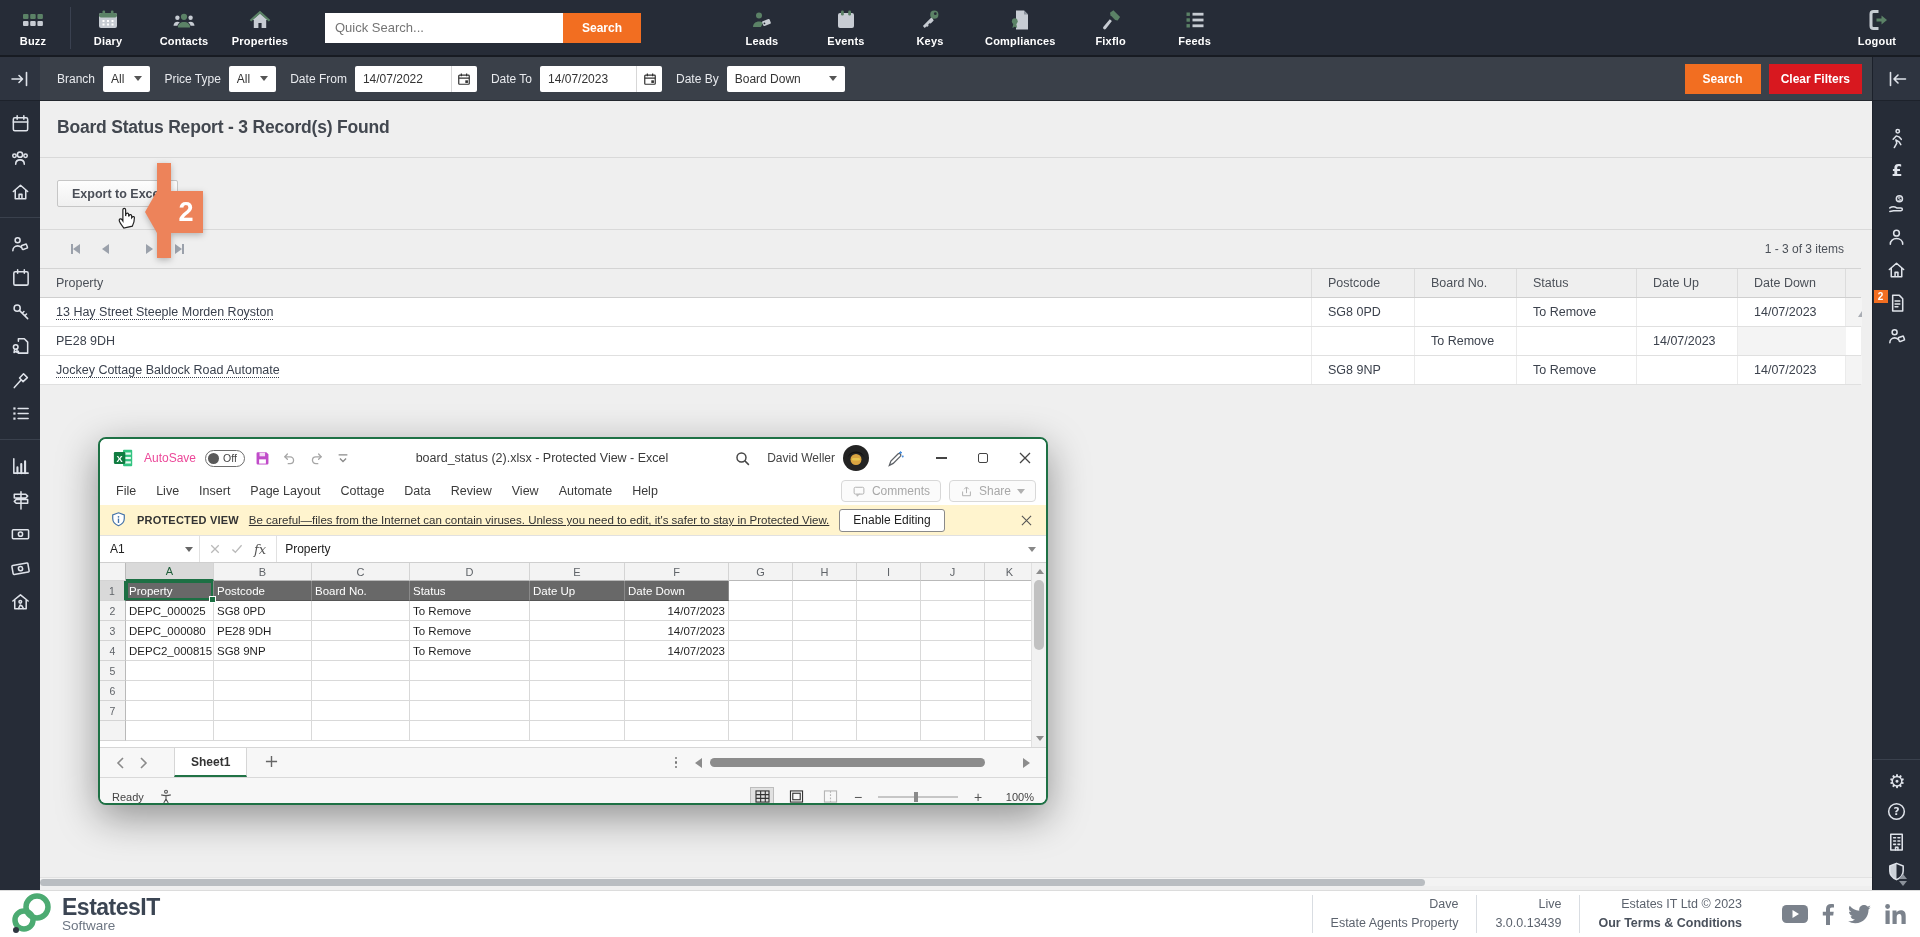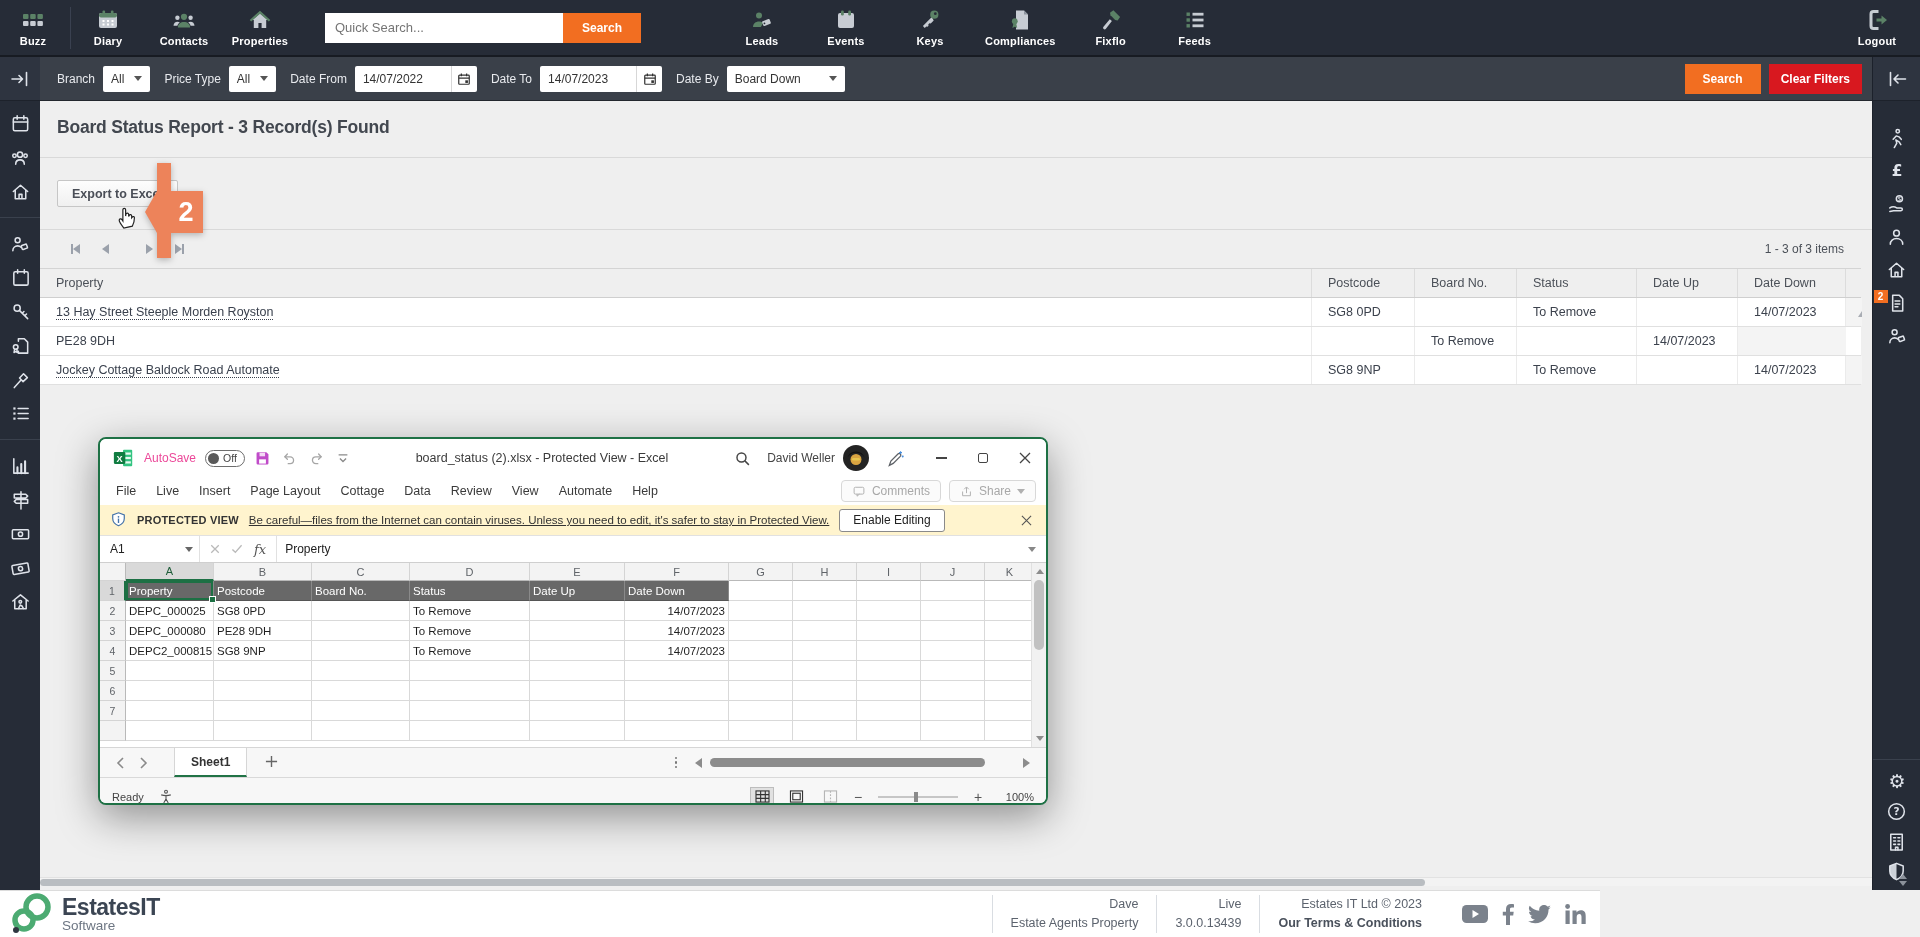--- a/index.html
+++ b/index.html
@@ -170,21 +170,21 @@
   .zoom-pm { font-size:14px; color:#555; width:12px; text-align:center; }
   .xl-zoom-label { width:40px; text-align:right; font-size:11px; color:#444; }
 
   
   .hscroll { position:absolute; left:40px; top:877px; width:1832px; height:9px; background:#f3f3f3; border-top:1px solid #e2e2e2; z-index:12; }
   .hthumb { position:absolute; left:0; top:1px; height:7px; width:1385px; background:#9aa0a6; opacity:.65; border-radius:4px; }
   .corner-arrows { position:absolute; left:1899px; top:874px; z-index:31; display:flex; flex-direction:column; gap:2px; align-items:center; }
   .ca { width:0; height:0; border-left:4px solid transparent; border-right:4px solid transparent; }
   .ca.up { border-bottom:5px solid #8c929b; } .ca.dn { border-top:5px solid #8c929b; }
 
-  footer { position:absolute; left:0; top:890px; width:1600px; height:47px; background:#fff; border-top:1px solid #dcdcdc;
+  footer { position:absolute; left:0; top:890px; width:1920px; height:47px; background:#fff; border-top:1px solid #dcdcdc;
            display:flex; align-items:center; z-index:35; }
   .brand { display:flex; align-items:center; gap:6px; margin-left:10px; }
   .brand-text { display:flex; flex-direction:column; line-height:1.05; }
   .brand-name { font-size:23px; font-weight:700; color:#3b4553; letter-spacing:-.5px; }
   .brand-sub { font-size:13.5px; color:#6d7683; }
   .foot-right { margin-left:auto; display:flex; align-items:center; }
   .foot-block { text-align:right; font-size:12.5px; color:#5c636e; line-height:1.5; padding:0 18px; border-left:1px solid #d9dde2; }
   .foot-block:first-child { border-left:1px solid #d9dde2; }
   .foot-block b { color:#4a515c; }
   .socials { display:flex; gap:14px; padding:0 14px 0 22px; align-items:center; }

